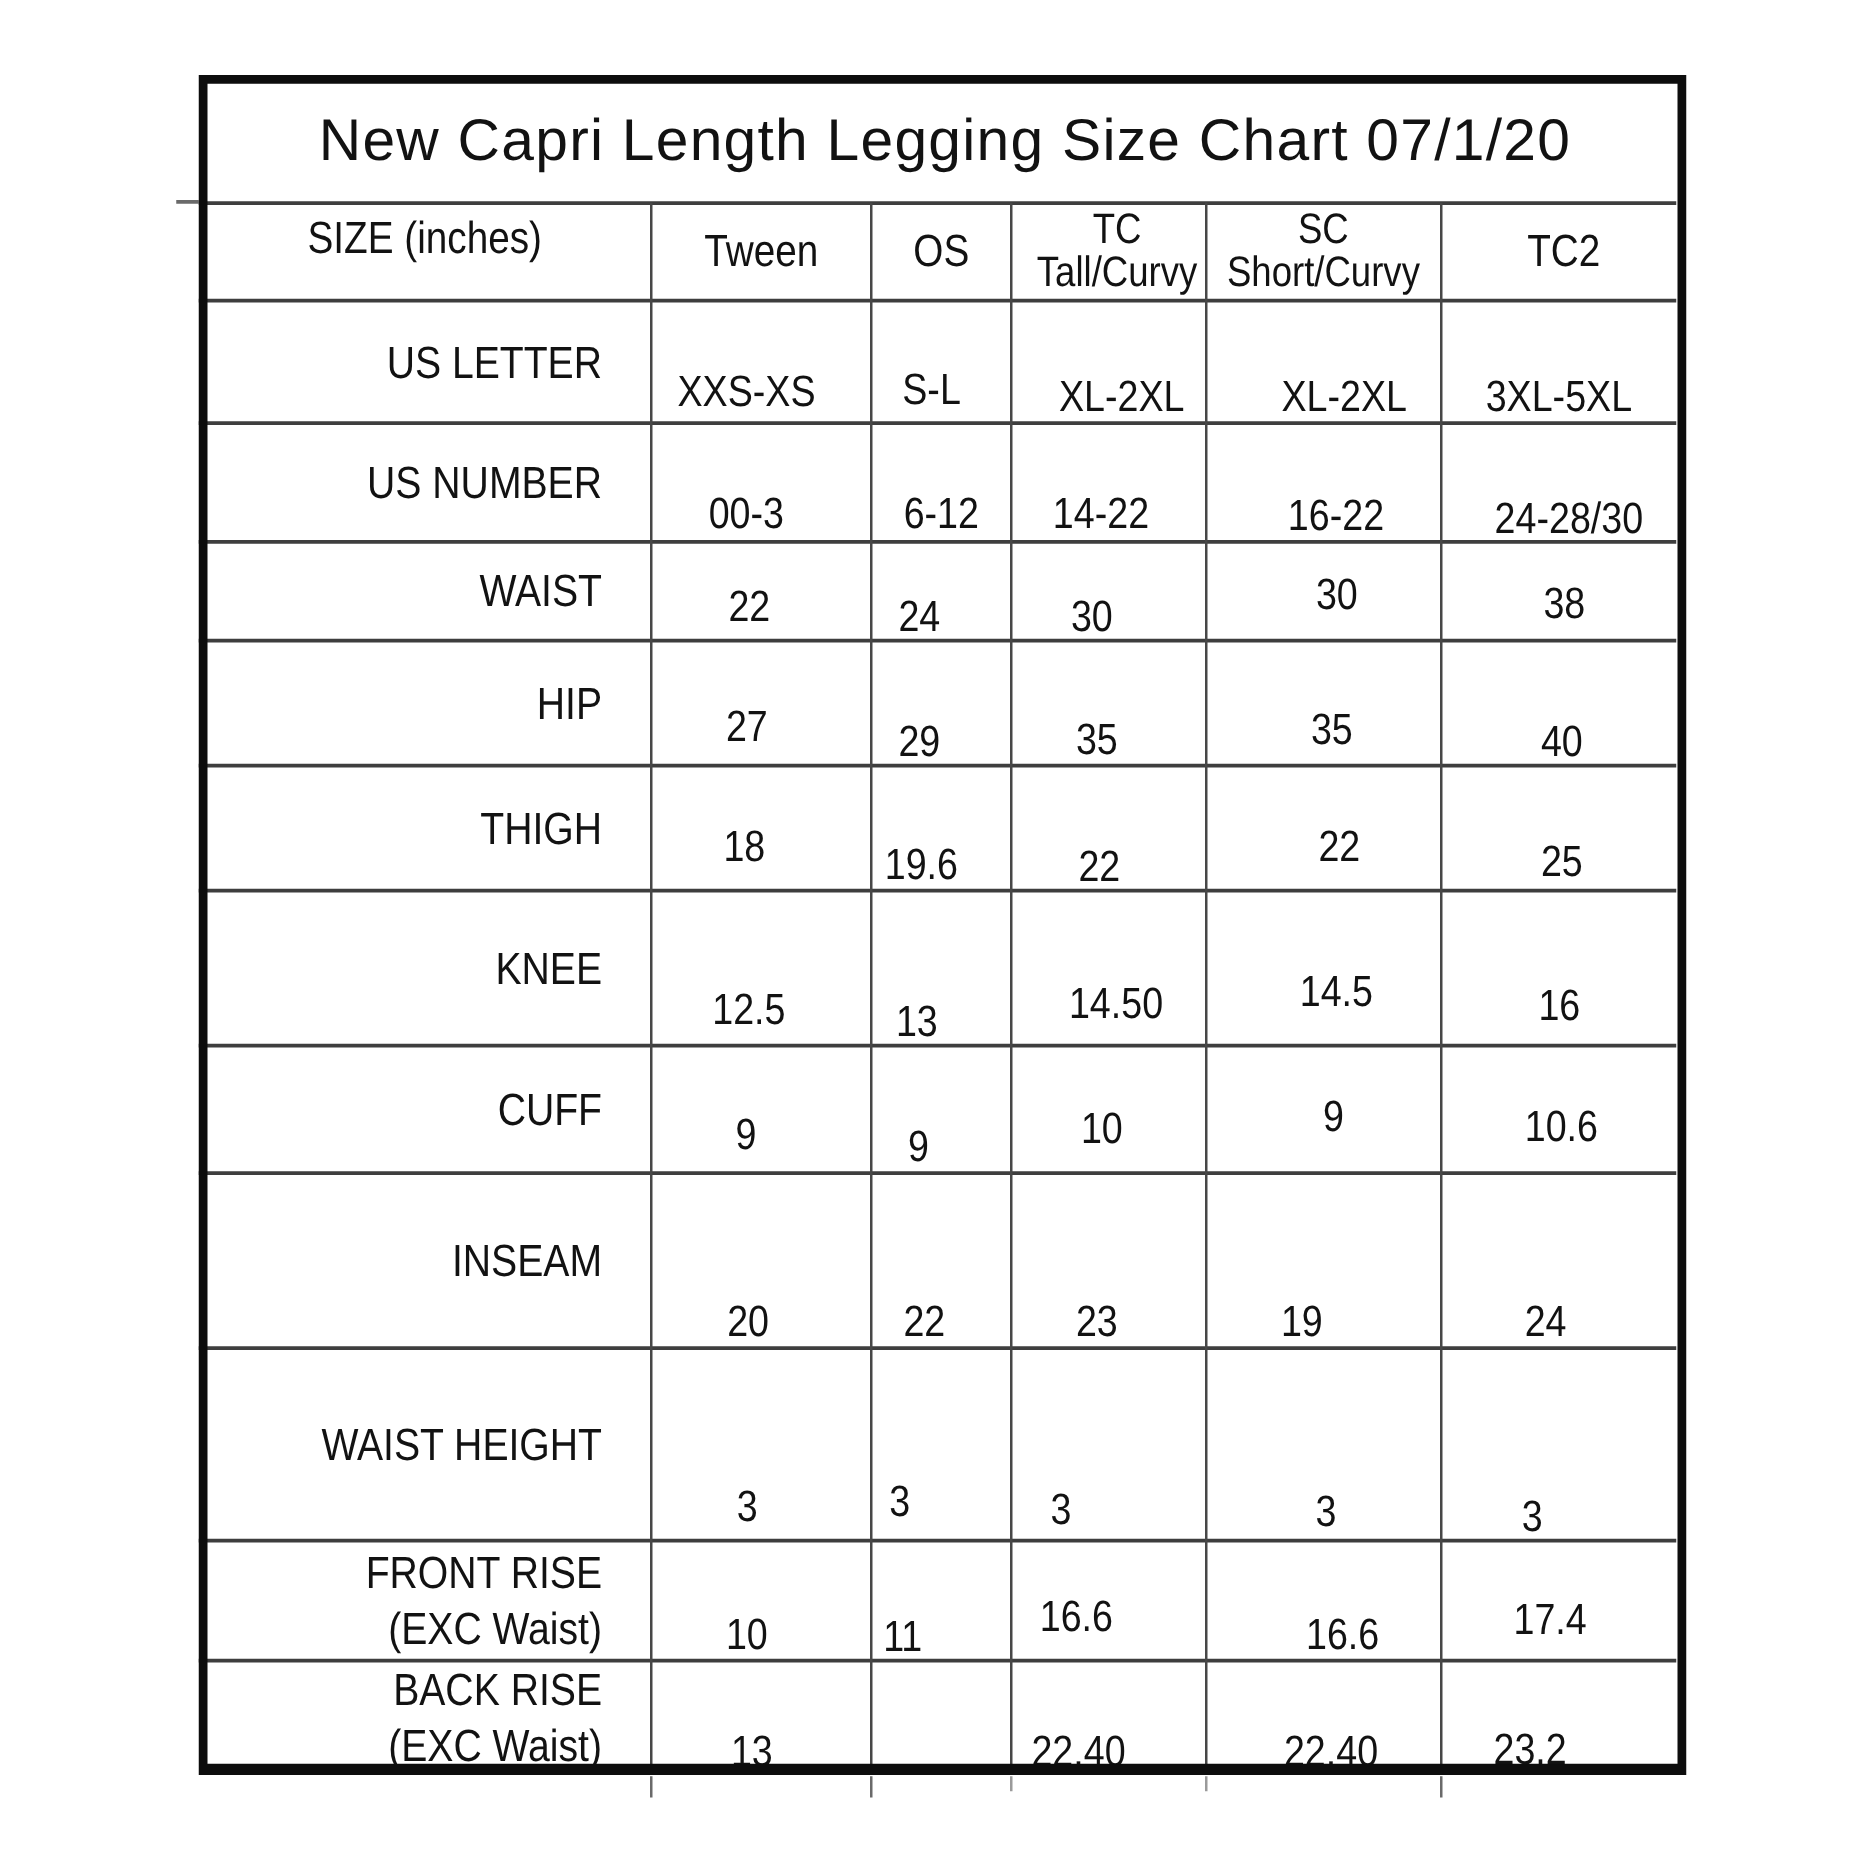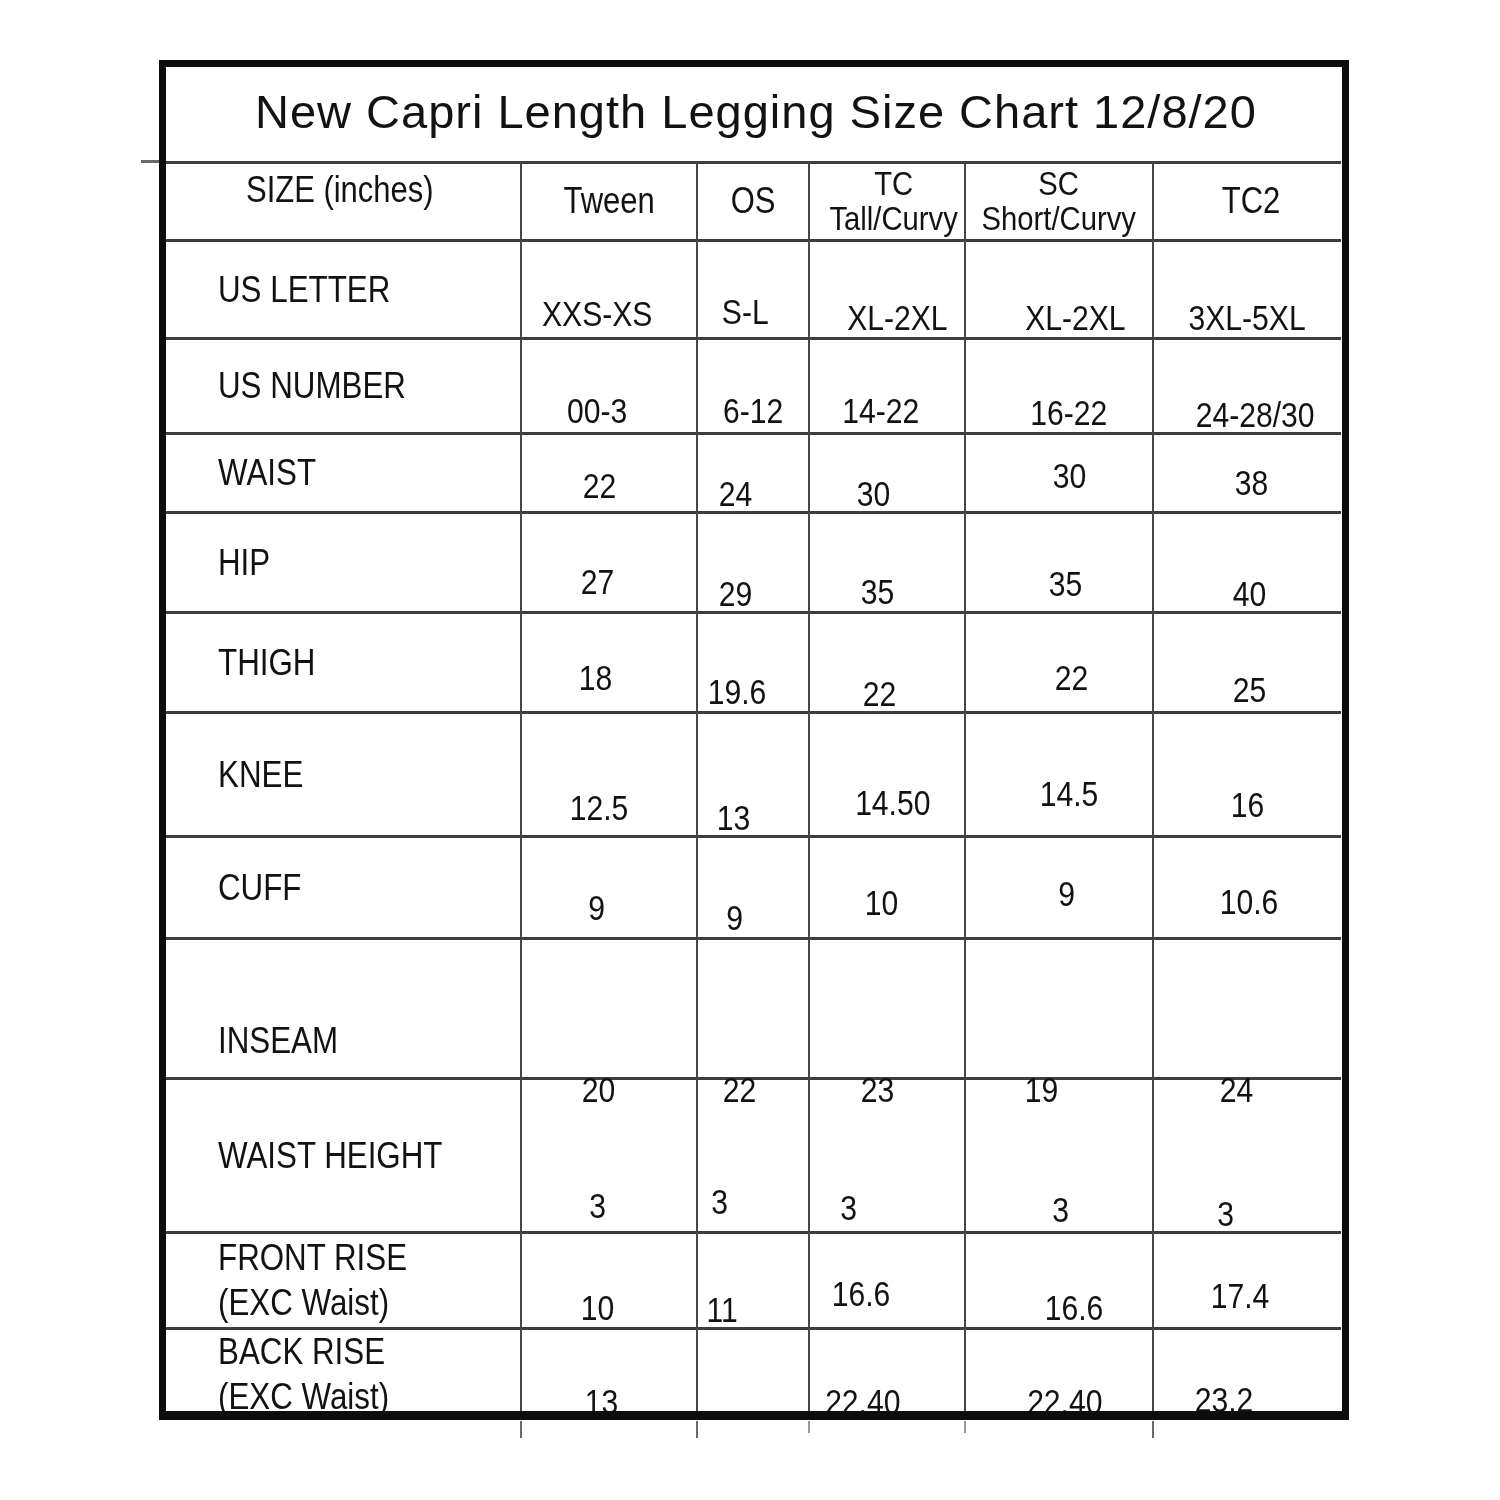--- a/index.html
+++ b/index.html
@@ -22,41 +22,41 @@
   .stub{position:absolute;width:2px;background:#6a6a6a;}
   .stub-h{position:absolute;height:3px;background:#6a6a6a;}
   .hcell{
     position:absolute;display:flex;flex-direction:column;align-items:center;
     justify-content:center;font-size:36px;line-height:40px;box-sizing:border-box;
   }
   .hcell.twoline{font-size:34px;line-height:35px;}
   .hcell .htext{transform:scaleX(.86);transform-origin:center;white-space:nowrap;}
   .hcell.first{align-items:flex-start;padding-left:87px;}
   .hcell.first .htext{transform-origin:left center;}
-  .trow{position:absolute;left:0;width:1190px;}
+  .trow{position:absolute;left:0;width:1190px;text-align:right;}
   .lcell{
     position:absolute;left:0;top:0;width:362px;height:100%;
     display:flex;flex-direction:column;justify-content:center;
     padding-left:59px;box-sizing:border-box;font-size:36px;line-height:45px;
   }
   .lbl{transform:scaleX(.87);transform-origin:left center;white-space:nowrap;}
   .vcell{
     position:absolute;top:0;height:100%;display:flex;align-items:flex-end;
     justify-content:center;box-sizing:border-box;font-size:35px;line-height:37px;
   }
   .val{transform-origin:center bottom;white-space:nowrap;}
 </style>
 </head>
 <body>
 
 <div class="canvas">
   <div class="table">
     <div class="border-overlay"></div>
     <div class="title-band">
-      <span class="chart-title">New Capri Length Legging Size Chart 12/8/20</span>
+      <span class="chart-title">New Capri Length Legging Size Chart 07/1/20</span>
     </div>
     <div id="table-grid">
         <div class="hline" style="top:101px;"></div>
         <div class="hline" style="top:179px;"></div>
         <div class="hline" style="top:277px;"></div>
         <div class="hline" style="top:372px;"></div>
         <div class="hline" style="top:451px;"></div>
         <div class="hline" style="top:551px;"></div>
         <div class="hline" style="top:651px;"></div>
         <div class="hline" style="top:775px;"></div>
@@ -222,21 +222,21 @@
           <div class="vcell" style="left:650px;width:156px;padding-bottom:17px;">
             <span class="val" style="transform: translateX(-6px) scaleX(0.86);">10</span>
           </div>
           <div class="vcell" style="left:806px;width:188px;padding-bottom:26px;">
             <span class="val" style="transform: translateX(8px) scaleX(0.86);">9</span>
           </div>
           <div class="vcell" style="left:994px;width:196px;padding-bottom:18px;">
             <span class="val" style="transform: translateX(-2px) scaleX(0.86);">10.6</span>
           </div>
         </div>
-        <div class="trow" style="top:910px;height:140px;">
+        <div class="trow" style="top:878px;height:140px;">
           <div class="lcell" style="">
             <span class="lbl">INSEAM</span>
           </div>
           <div class="vcell" style="left:362px;width:176px;padding-bottom:2px;">
             <span class="val" style="transform: translateX(-11px) scaleX(0.86);">20</span>
           </div>
           <div class="vcell" style="left:538px;width:112px;padding-bottom:2px;">
             <span class="val" style="transform: translateX(-14px) scaleX(0.86);">22</span>
           </div>
           <div class="vcell" style="left:650px;width:156px;padding-bottom:2px;">

